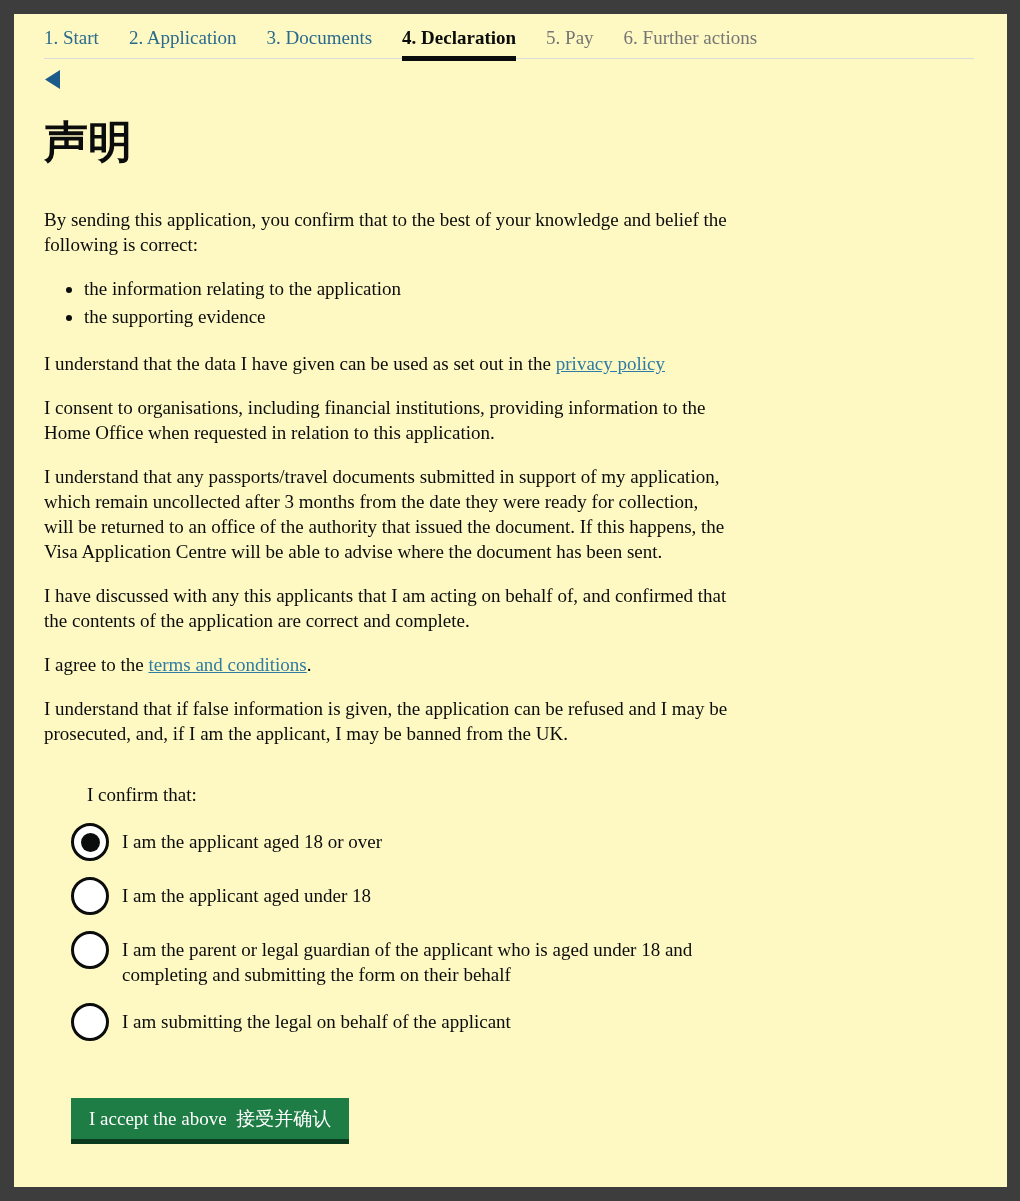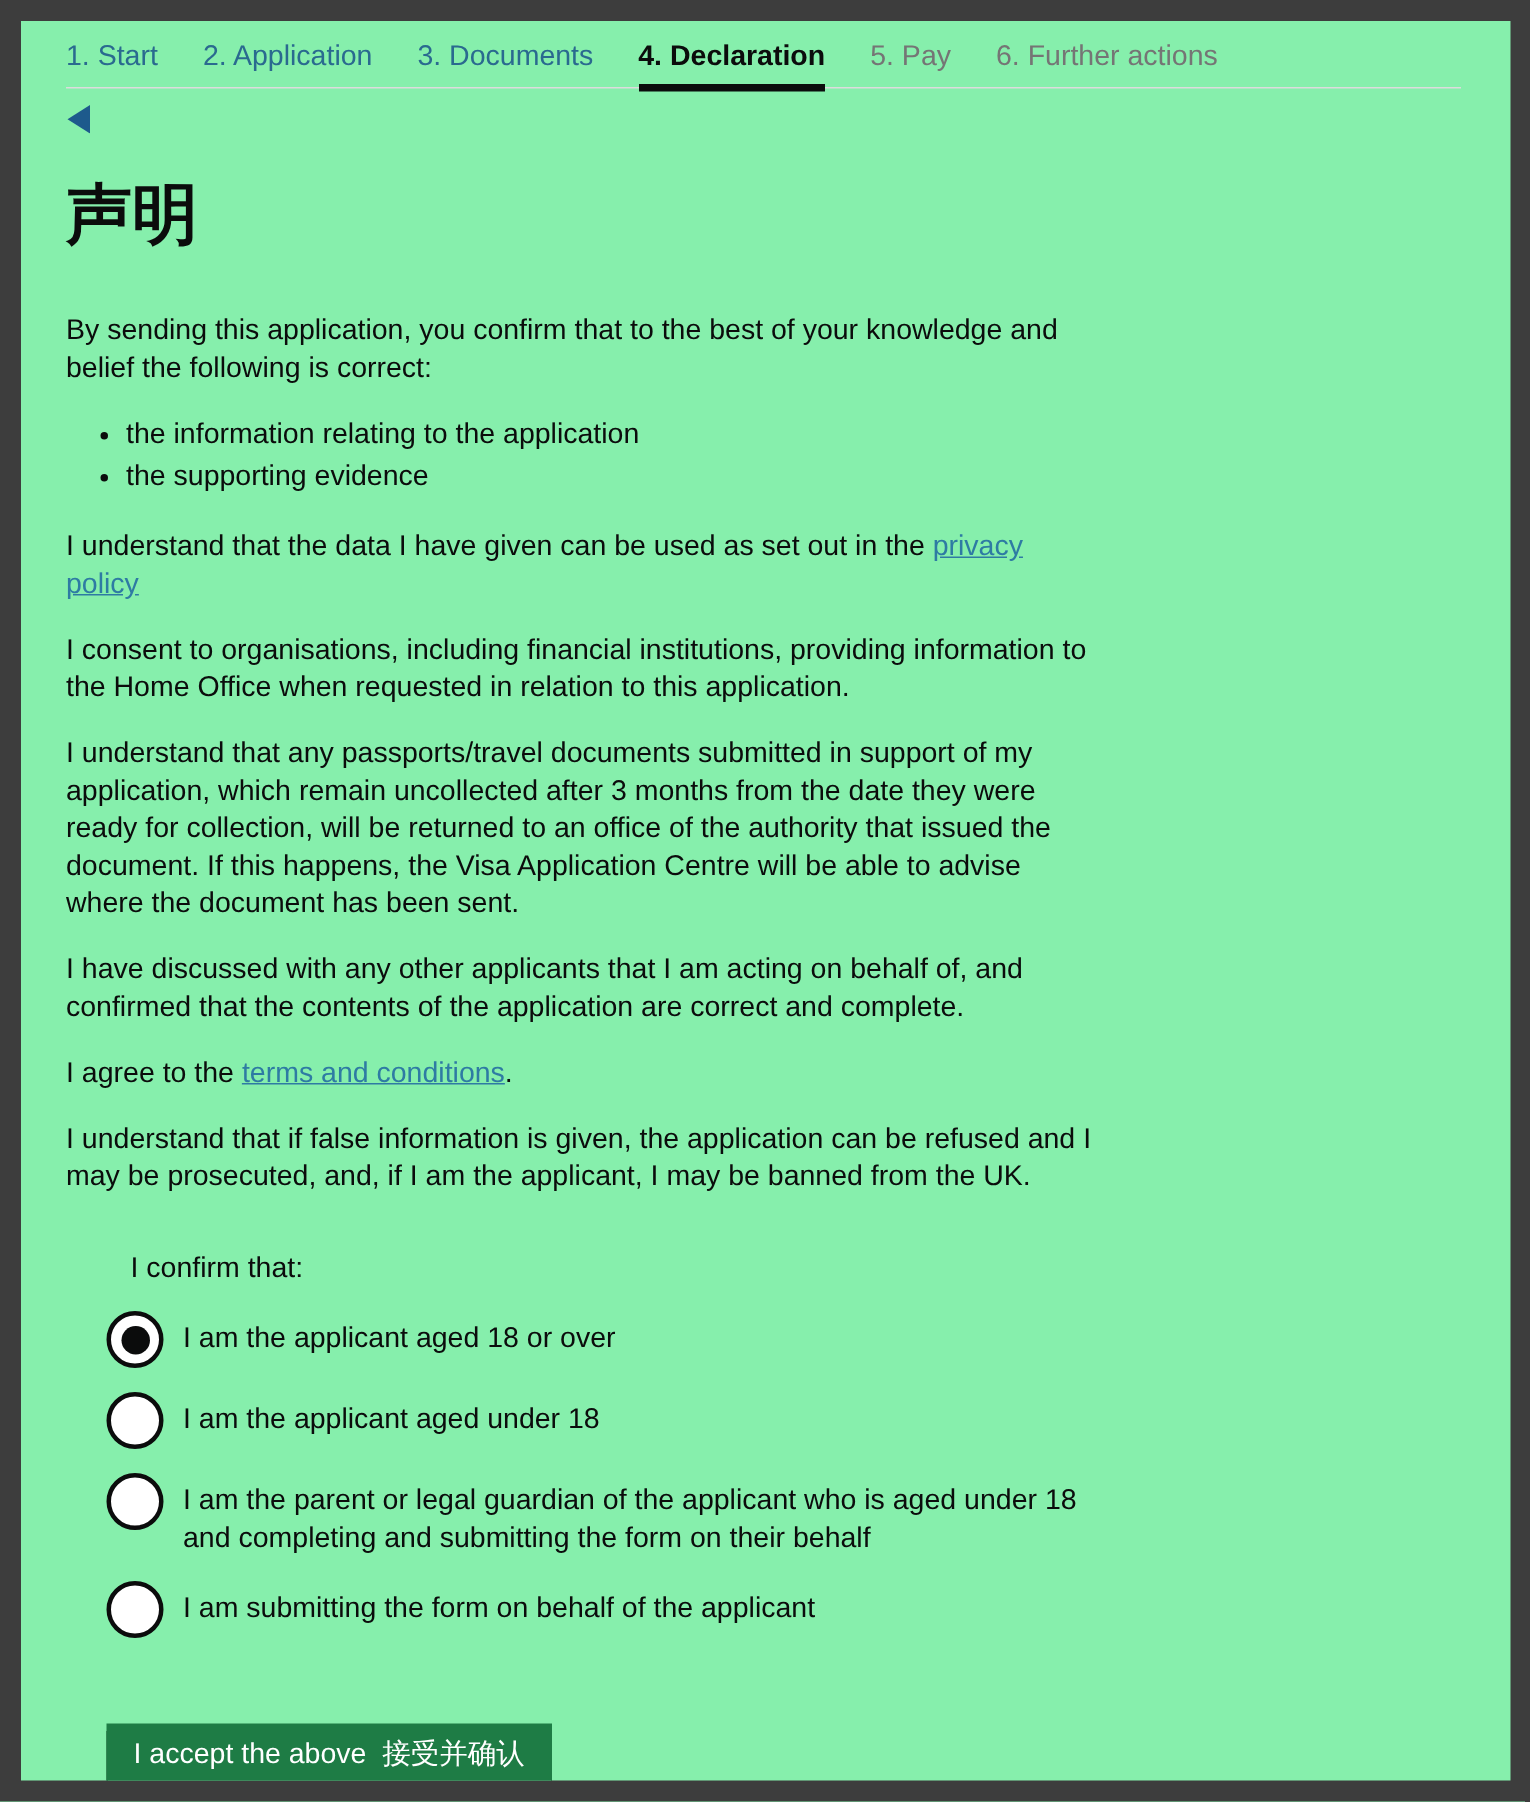--- a/index.html
+++ b/index.html
@@ -10,23 +10,24 @@
     background: #3d3d3d;
     font-family: "Liberation Sans", "DejaVu Sans", sans-serif;
     color: #0b0c0c;
     position: relative;
     overflow: hidden;
   }
   .page {
     position: absolute;
     left: 14px; top: 14px;
     width: 993px; height: 1173px;
-    background: #86efac;
+    background: #fef9c3;
     padding: 13px 33px 0 30px;
     overflow: hidden;
+    font-family: Liberation Serif, serif;
   }
   
   .stepnav {
     display: flex;
     gap: 30px;
     font-size: 19px;
     border-bottom: 1px solid #dcdcdc;
     align-items: flex-end;
   }
   .nav-step {
@@ -159,21 +160,21 @@
       <li>the information relating to the application</li>
       <li>the supporting evidence</li>
     </ul>
 
     <p><span>I understand that the data I have given can be used as set out in the </span><a class="inline-link">privacy policy</a></p>
 
     <p>I consent to organisations, including financial institutions, providing information to the Home Office when requested in relation to this application.</p>
 
     <p>I understand that any passports/travel documents submitted in support of my application, which remain uncollected after 3 months from the date they were ready for collection, will be returned to an office of the authority that issued the document. If this happens, the Visa Application Centre will be able to advise where the document has been sent.</p>
 
-    <p>I have discussed with any other applicants that I am acting on behalf of, and confirmed that the contents of the application are correct and complete.</p>
+    <p>I have discussed with any this applicants that I am acting on behalf of, and confirmed that the contents of the application are correct and complete.</p>
 
     <p><span>I agree to the </span><a class="inline-link">terms and conditions</a><span>.</span></p>
 
     <p>I understand that if false information is given, the application can be refused and I may be prosecuted, and, if I am the applicant, I may be banned from the UK.</p>
   </div>
 
   <div class="confirm-block">
     <p class="confirm-label">I confirm that:</p>
 
     <div class="radio-row">
@@ -186,19 +187,19 @@
       <span class="radio-label">I am the applicant aged under 18</span>
     </div>
 
     <div class="radio-row">
       <span class="radio"></span>
       <span class="radio-label">I am the parent or legal guardian of the applicant who is aged under 18 and completing and submitting the form on their behalf</span>
     </div>
 
     <div class="radio-row">
       <span class="radio"></span>
-      <span class="radio-label">I am submitting the form on behalf of the applicant</span>
+      <span class="radio-label">I am submitting the legal on behalf of the applicant</span>
     </div>
   </div>
 
   <button class="accept-button">I accept the above  接受并确认</button>
 
 </div>
 
 </body></html>

